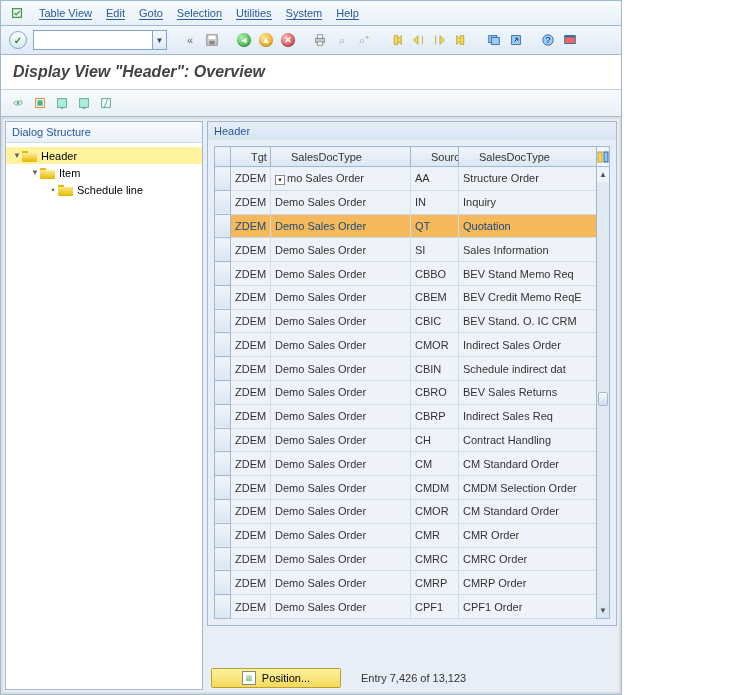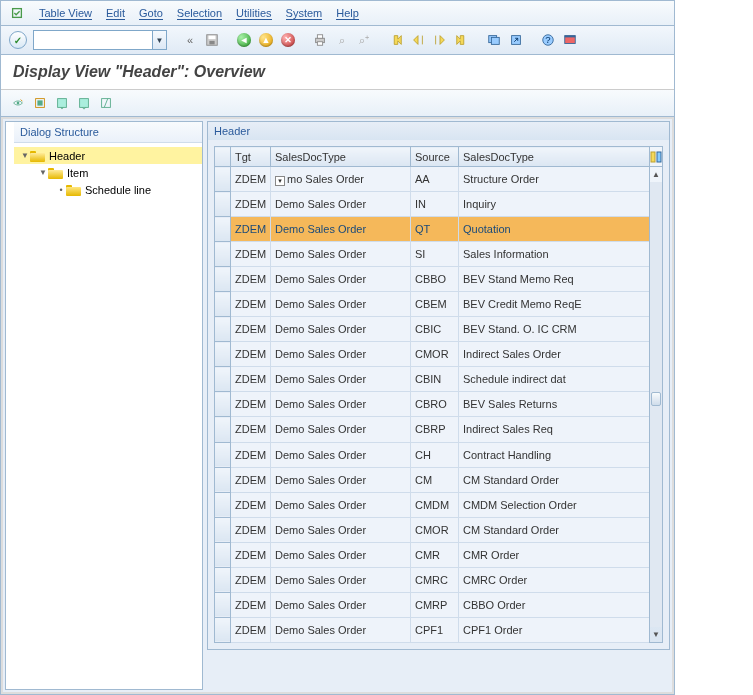--- a/index.html
+++ b/index.html
@@ -1,54 +1,54 @@
 <!DOCTYPE html>
 <html><head>
 <meta charset="utf-8">
 <style>
   * { box-sizing: border-box; margin: 0; padding: 0; font-family: Arial, sans-serif; font-size: 11px; }
   body { background: #fff; }
-  .app { width: 675px; height: 695px; display: flex; flex-direction: column; border: 1px solid #a0b9d1; }
+  .app { width: 622px; height: 695px; display: flex; flex-direction: column; border: 1px solid #a0b9d1; }
   .menubar { display: flex; align-items: center; gap: 14px; padding: 4px 8px; background: linear-gradient(#f8fbfd,#e8f0f8); border-bottom: 1px solid #a0b9d1; }
   .menu-icon { width: 16px; height: 16px; display:flex;align-items:center;justify-content:center; color:#4a6; }
   .menu-item { color: #2a5a9b; cursor: pointer; position: relative; }
   .menu-item::after { content:""; position:absolute; left:0; right:0; bottom:-1px; height:1px; background:#2a5a9b; }
   .toolbar { display:flex; align-items:center; gap:4px; padding: 4px 8px; background: linear-gradient(#f2f7fc,#e0eaf5); border-bottom: 1px solid #a0b9d1; }
   .tb-combo { display:flex; align-items:center; height:20px; }
   .tb-check { width:18px; height:18px; border:1px solid #7fa7c9; border-radius:50%; display:flex; align-items:center; justify-content:center; background:linear-gradient(#fff,#d8e8f5); color:#2a8a2a; font-weight:bold; font-size:10px;}
   .tb-input { width:120px; height:20px; border:1px solid #7fa7c9; background:#fff; }
   .tb-dd { width:14px; height:20px; border:1px solid #7fa7c9; border-left:none; background:linear-gradient(#f5f9fd,#dce8f5); display:flex;align-items:center;justify-content:center; font-size:8px; color:#345;}
   .tb-sep { width:6px; }
   .tb-back { color:#666; }
   .tb-btn { width:18px; height:18px; display:flex; align-items:center; justify-content:center; border:1px solid transparent; border-radius:2px; cursor:pointer; font-size:11px; }
   .ball { width:14px; height:14px; border-radius:50%; display:flex;align-items:center;justify-content:center; color:#fff; font-size:9px; font-weight:bold; box-shadow: inset 0 -1px 2px rgba(0,0,0,0.3); }
   .ball-g { background: radial-gradient(circle at 30% 30%, #a8f0a8, #2aa02a); }
   .ball-y { background: radial-gradient(circle at 30% 30%, #ffe48a, #e6a000); }
   .ball-r { background: radial-gradient(circle at 30% 30%, #ffb0b0, #c03030); }
   .title-area { padding: 8px 12px; background:#fff; font-size: 16px; font-style: italic; font-weight: bold; color:#444; border-bottom:1px solid #ccc;}
   .appbar { display:flex; align-items:center; gap:4px; padding: 4px 8px; background: linear-gradient(#f8fbfd,#e8f0f8); border-bottom:1px solid #a0b9d1; }
   .content { flex:1; display:flex; background:#e7eef7; overflow:hidden; border:2px solid #ddd; }
-  .left-panel { width:198px; background:#fff; border:1px solid #a0b9d1; margin:2px; display:flex; flex-direction:column;padding-left:8px; }
+  .left-panel { width:198px; background:#fff; border:1px solid #a0b9d1; margin:2px; display:flex; flex-direction:column; }
   .left-header { padding:4px 6px; color:#2a5a9b; border-bottom:1px solid #cfdceb; background:linear-gradient(#f8fbfd,#eaf1fa); }
   .tree { padding:4px 0; }
   .tree-row { display:flex; align-items:center; height:17px; cursor:pointer; }
   .tree-indent { display:inline-block; }
   .tree-toggle { width:10px; text-align:center; color:#666; font-size:9px;}
   .folder { width:15px; height:12px; display:inline-block; position:relative; margin-right:4px; }
   .folder::before { content:""; position:absolute; top:1px; left:0; width:6px; height:3px; background:#e6b800; border-radius:1px 1px 0 0;}
   .folder::after { content:""; position:absolute; top:3px; left:0; width:15px; height:9px; background:linear-gradient(#ffe680,#e6b800); border-radius:1px;}
   .folder.open::after { background:linear-gradient(#ffeb99,#e6b800); }
   .tree-selected { background:#fff3a0; }
   .right-panel { flex:1; margin:2px; display:flex; flex-direction:column; }
   .group { border:1px solid #a0b9d1; background:#e7eef7; flex:1; display:flex; flex-direction:column; margin-bottom:40px;}
   .group-title { padding:3px 6px; color:#2a5a9b; background:linear-gradient(#e7eef7,#d8e5f2); }
   .table-wrap { flex:1; padding:6px; overflow:hidden; }
   .table-scroll { height:100%; display:flex; }
   table { border-collapse: collapse; table-layout:fixed; width:100%; flex:1; }
-  th { background:linear-gradient(#f0f5fb,#dbe6f2); border:1px solid #a0b9d1; padding:3px 4px; text-align:left; font-weight:normal; color:#333; height:20px; overflow:hidden; white-space:nowrap;}
+  th { background:linear-gradient(#f0f5fb,#dbe6f2); border:1px solid #a0b9d1; padding:3px 20px; text-align:left; font-weight:normal; color:#333; height:20px; overflow:hidden; white-space:nowrap;}
   td { background:#eef3fa; border:1px solid #cfdceb; padding:2px 4px; height:21px; color:#333; white-space:nowrap; overflow:hidden;}
   td.rowsel { background:linear-gradient(#f0f5fb,#dbe6f2); border:1px solid #a0b9d1; width:14px;}
   tr.selected td { background:#f5b85a; color:#1a4a7a; }
   tr.selected td.rowsel { background:linear-gradient(#f0f5fb,#dbe6f2);}
   .scroll-col { width:14px; background:linear-gradient(#f0f5fb,#dbe6f2); border:1px solid #a0b9d1; display:flex; flex-direction:column; align-items:center; margin-left:-1px; padding:0;}
   .scroll-arrow { height:15px; width:100%; display:flex; align-items:center; justify-content:center; font-size:8px; color:#555; cursor:pointer;}
   .scroll-track { flex:1; width:100%; position:relative; background:#e0e8f2;}
   .scroll-thumb { position:absolute; left:1px; right:1px; top:210px; height:14px; background:linear-gradient(#f8fbfd,#cfdceb); border:1px solid #a0b9d1; border-radius:2px;}
   .footer { display:flex; align-items:center; gap:20px; padding:2px 4px; }
   .position-btn { height:20px; width:130px; background:linear-gradient(#fff3a0,#f5d95a); border:1px solid #bba030; display:flex; align-items:center; justify-content:center; cursor:pointer; gap:6px; border-radius:2px;}
@@ -370,21 +370,21 @@
                     <td>ZDEM</td>
                     <td>Demo Sales Order</td>
                     <td>CMRC</td>
                     <td>CMRC Order</td>
                   </tr>
                   <tr>
                     <td class="rowsel"></td>
                     <td>ZDEM</td>
                     <td>Demo Sales Order</td>
                     <td>CMRP</td>
-                    <td>CBBO Order</td>
+                    <td>CMRP Order</td>
                   </tr>
                   <tr>
                     <td class="rowsel"></td>
                     <td>ZDEM</td>
                     <td>Demo Sales Order</td>
                     <td>CPF1</td>
                     <td>CPF1 Order</td>
                   </tr>
                 </tbody>
             </table>
@@ -397,16 +397,23 @@
               </div>
               <div class="scroll-arrow">▲</div>
               <div class="scroll-track">
                   <div class="scroll-thumb"></div>
                 </div>
               <div class="scroll-arrow">▼</div>
             </div>
           </div>
         </div>
       </div>
+      <div class="footer">
+        <div class="position-btn">
+          <span class="position-icon"></span>
+          <span>Position...</span>
+        </div>
+        <span class="entry-text">Entry 7,426 of 13,123</span>
+      </div>
     </div>
   </div>
 
 </div>
 
 </body></html>

